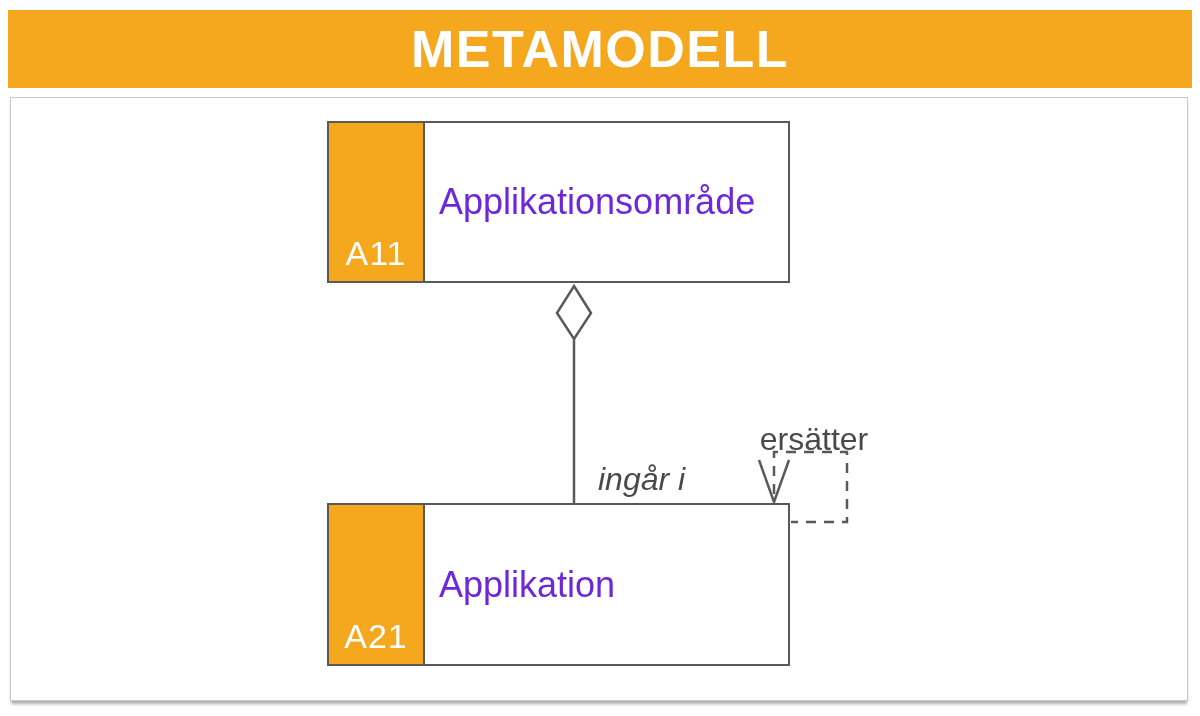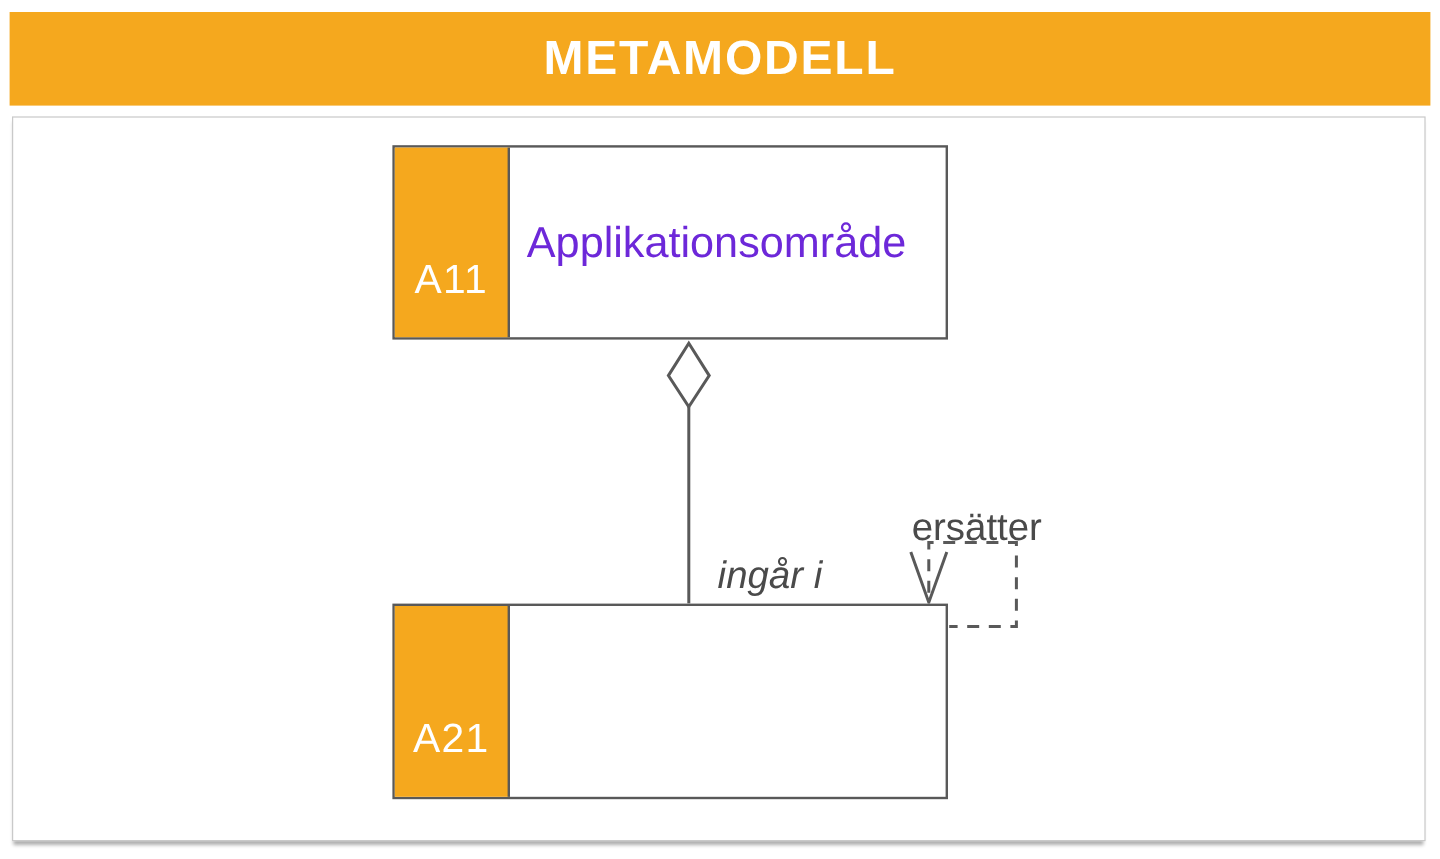--- a/index.html
+++ b/index.html
@@ -11,21 +11,21 @@
   }
   .stage { position: relative; width: 1200px; height: 716px; background: #ffffff; }
 
   
   .banner {
     position: absolute; left: 8px; top: 10px; width: 1184px; height: 78px;
     background: #F5A81E;
     display: flex; align-items: center; justify-content: center;
   }
   .banner h1 {
-    color: #ffffff; font-size: 40px; font-weight: bold;
+    color: #ffffff; font-size: 52px; font-weight: bold;
     letter-spacing: 1.5px;
   }
 
   
   .panel {
     position: absolute; left: 10px; top: 97px; width: 1178px; height: 604px;
     background: #ffffff;
     border: 1px solid #c9c9c9;
     box-shadow: 0 4px 3px -1px #adadad;
   }
@@ -34,21 +34,21 @@
   .entity {
     position: absolute; width: 463px; height: 162px;
     border: 2px solid #595959; background: #ffffff;
     display: flex;
   }
   .entity-top { left: 316px; top: 23px; }
   .entity-bottom { left: 316px; top: 405px; height: 163px; }
   .entity .stripe {
     width: 96px; background: #F5A81E;
     display: flex; align-items: flex-end; justify-content: center;
-    padding-bottom: 28px;
+    padding-bottom: 8px;
     border-right: 2px solid #595959;
   }
   .entity .code {
     color: #ffffff; font-size: 34px; font-weight: 400; letter-spacing: 1px;
   }
   .entity .name-cell {
     flex: 1; display: flex; align-items: center; padding-left: 14px;
   }
   .entity .name {
     color: #6d28d9; font-size: 36px; font-weight: 400;
@@ -93,19 +93,22 @@
       </div>
       <div class="name-cell">
         <span class="name">Applikationsområde</span>
       </div>
     </div>
 
     <div class="entity entity-bottom">
       <div class="stripe">
         <span class="code">A21</span>
       </div>
+      <div class="name-cell">
+        <span class="name">Applikation</span>
+      </div>
     </div>
 
     <div class="rel-label label-ingar">ingår i</div>
     <div class="rel-label label-ersatter">ersätter</div>
 
   </div>
 </div>
 
 </body></html>

